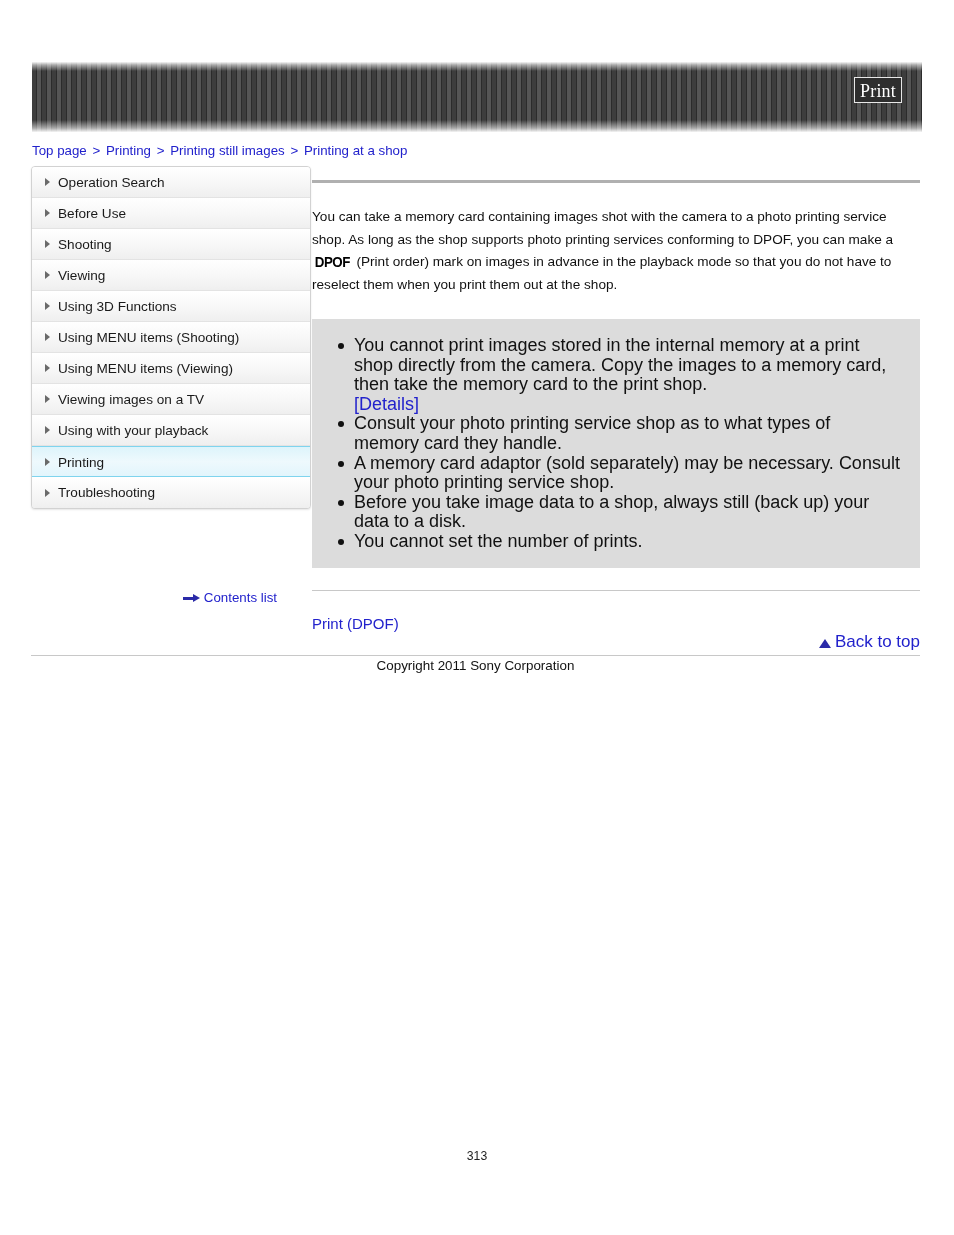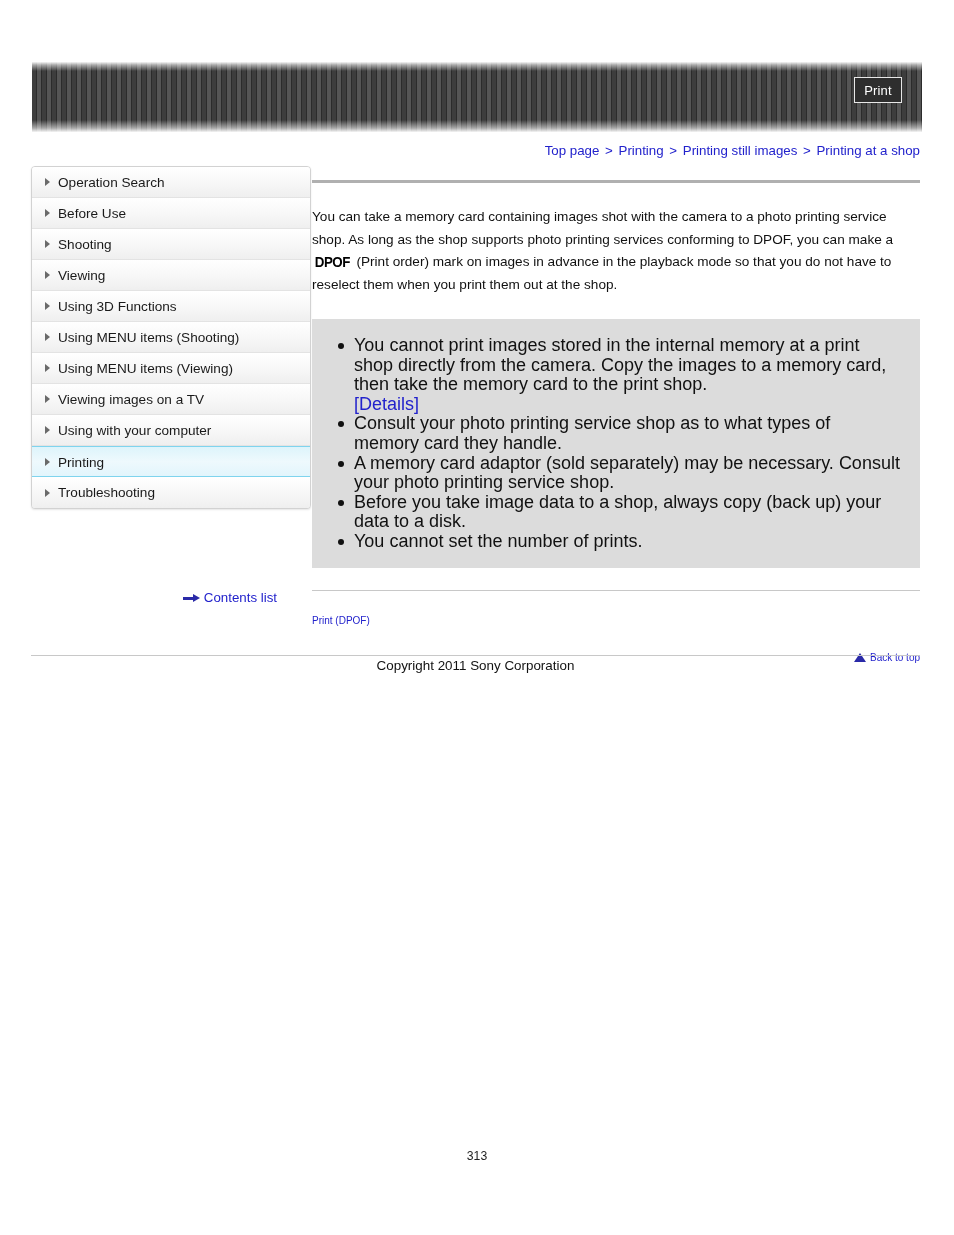--- a/index.html
+++ b/index.html
@@ -43,34 +43,35 @@
   }
   #print-button {
     position: absolute;
     right: 20px;
     top: 15px;
     width: 48px;
     height: 26px;
     border: 1px solid #e8e8e8;
     background: #2e2e2e;
     color: #ffffff;
-    font-size: 13px;
+    font-size: 18px;
     line-height: 26px;
     text-align: center;
     letter-spacing: 0.2px;
     box-sizing: border-box;
+    font-family: Liberation Serif, serif;
   }
 
   
   #breadcrumb {
     position: absolute;
     left: 32px;
     top: 143px;
     width: 888px;
-    text-align: right;
+    text-align: left;
     font-size: 13.3px;
     color: #2222cc;
     white-space: nowrap;
   }
   #breadcrumb .crumb { color: #2222cc; }
   #breadcrumb .sep { color: #2222cc; padding: 0 2px; }
 
   
   #sidebar {
     position: absolute;
@@ -211,28 +212,27 @@
   }
 
   #mid-rule {
     margin-top: 22px;
     height: 1px;
     background: #c8c8c8;
   }
 
   #print-dpof-link {
     margin-top: 24px;
-    font-size: 10px;
+    font-size: 15px;
     color: #2222cc;
   }
 
   #back-to-top {
-    margin-top: 26px;
     text-align: right;
-    font-size: 10px;
+    font-size: 17px;
     color: #2222cc;
     white-space: nowrap;
   }
   #back-to-top .uptri {
     display: inline-block;
     width: 0; height: 0;
     border-left: 6px solid transparent;
     border-right: 6px solid transparent;
     border-bottom: 9px solid #2a2aa8;
     margin-right: 4px;
@@ -312,21 +312,21 @@
   <div class="side-item">
     <span class="tri"></span>
     <span>Using MENU items (Viewing)</span>
   </div>
   <div class="side-item">
     <span class="tri"></span>
     <span>Viewing images on a TV</span>
   </div>
   <div class="side-item">
     <span class="tri"></span>
-    <span>Using with your computer</span>
+    <span>Using with your playback</span>
   </div>
   <div class="side-item active">
     <span class="tri"></span>
     <span>Printing</span>
   </div>
   <div class="side-item">
     <span class="tri"></span>
     <span>Troubleshooting</span>
   </div>
 </div>
@@ -347,21 +347,21 @@
         <span class="dot"></span><span>You cannot print images stored in the internal memory at a print shop directly from the camera. Copy the images to a memory card, then take the memory card to the print shop.</span><br>
         <span class="inline-link">[Details]</span>
       </li>
       <li>
         <span class="dot"></span><span>Consult your photo printing service shop as to what types of memory card they handle.</span>
       </li>
       <li>
         <span class="dot"></span><span>A memory card adaptor (sold separately) may be necessary. Consult your photo printing service shop.</span>
       </li>
       <li>
-        <span class="dot"></span><span>Before you take image data to a shop, always copy (back up) your data to a disk.</span>
+        <span class="dot"></span><span>Before you take image data to a shop, always still (back up) your data to a disk.</span>
       </li>
       <li>
         <span class="dot"></span><span>You cannot set the number of prints.</span>
       </li>
     </ul>
   </div>
 
   <div id="mid-rule"></div>
 
   <div id="print-dpof-link">Print (DPOF)</div>

